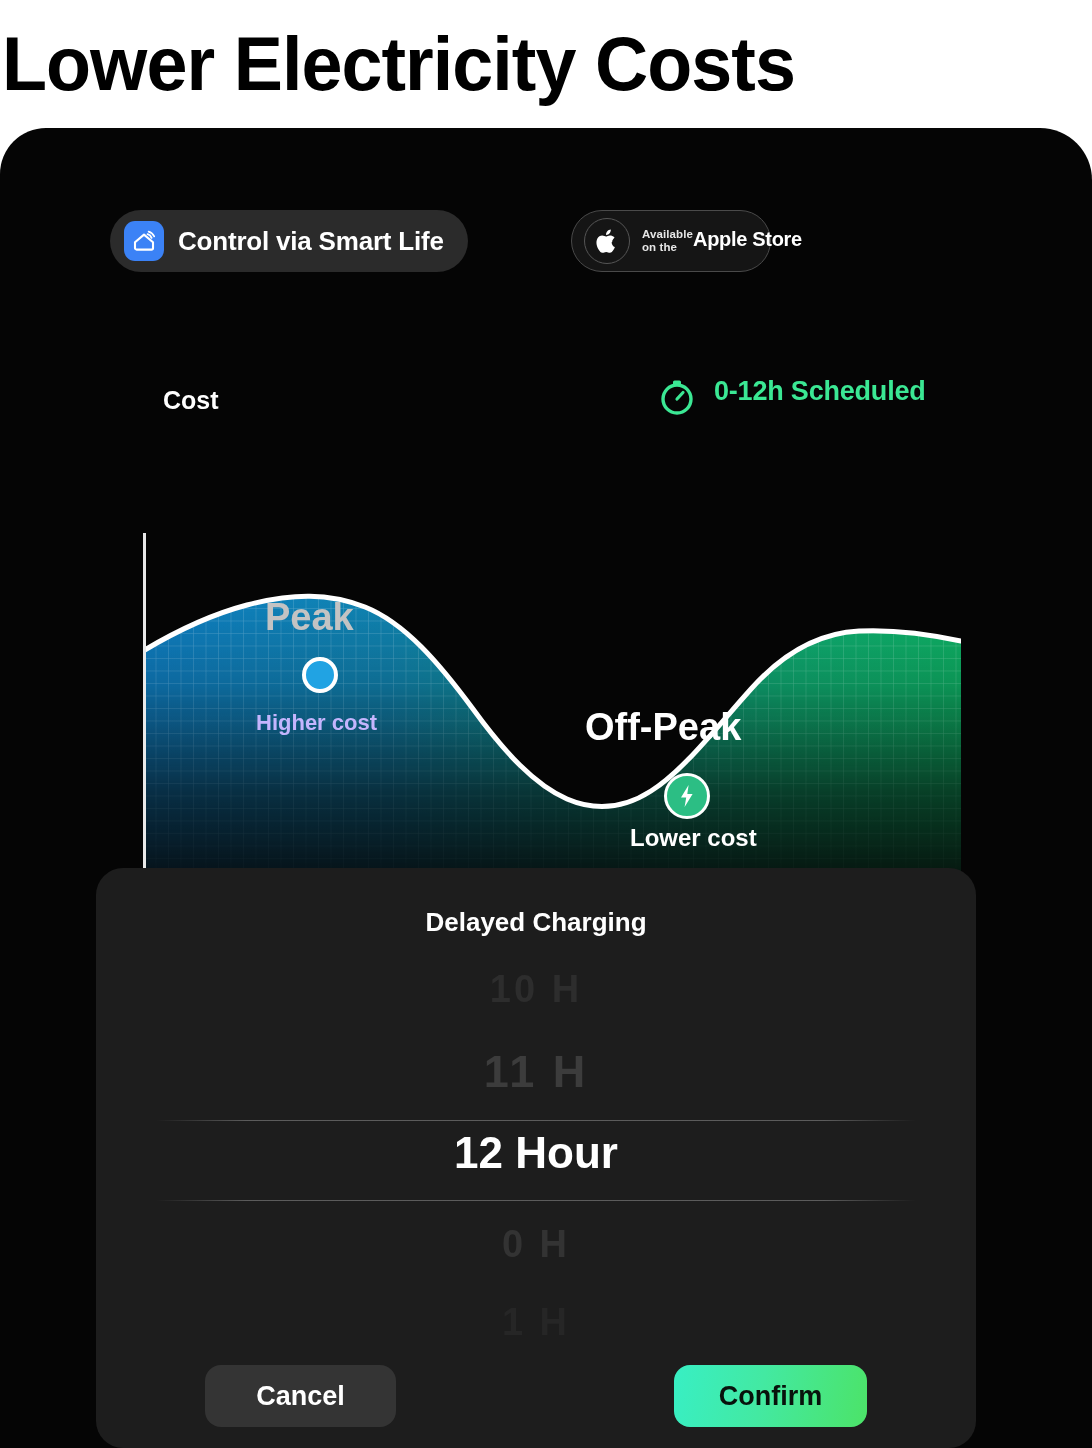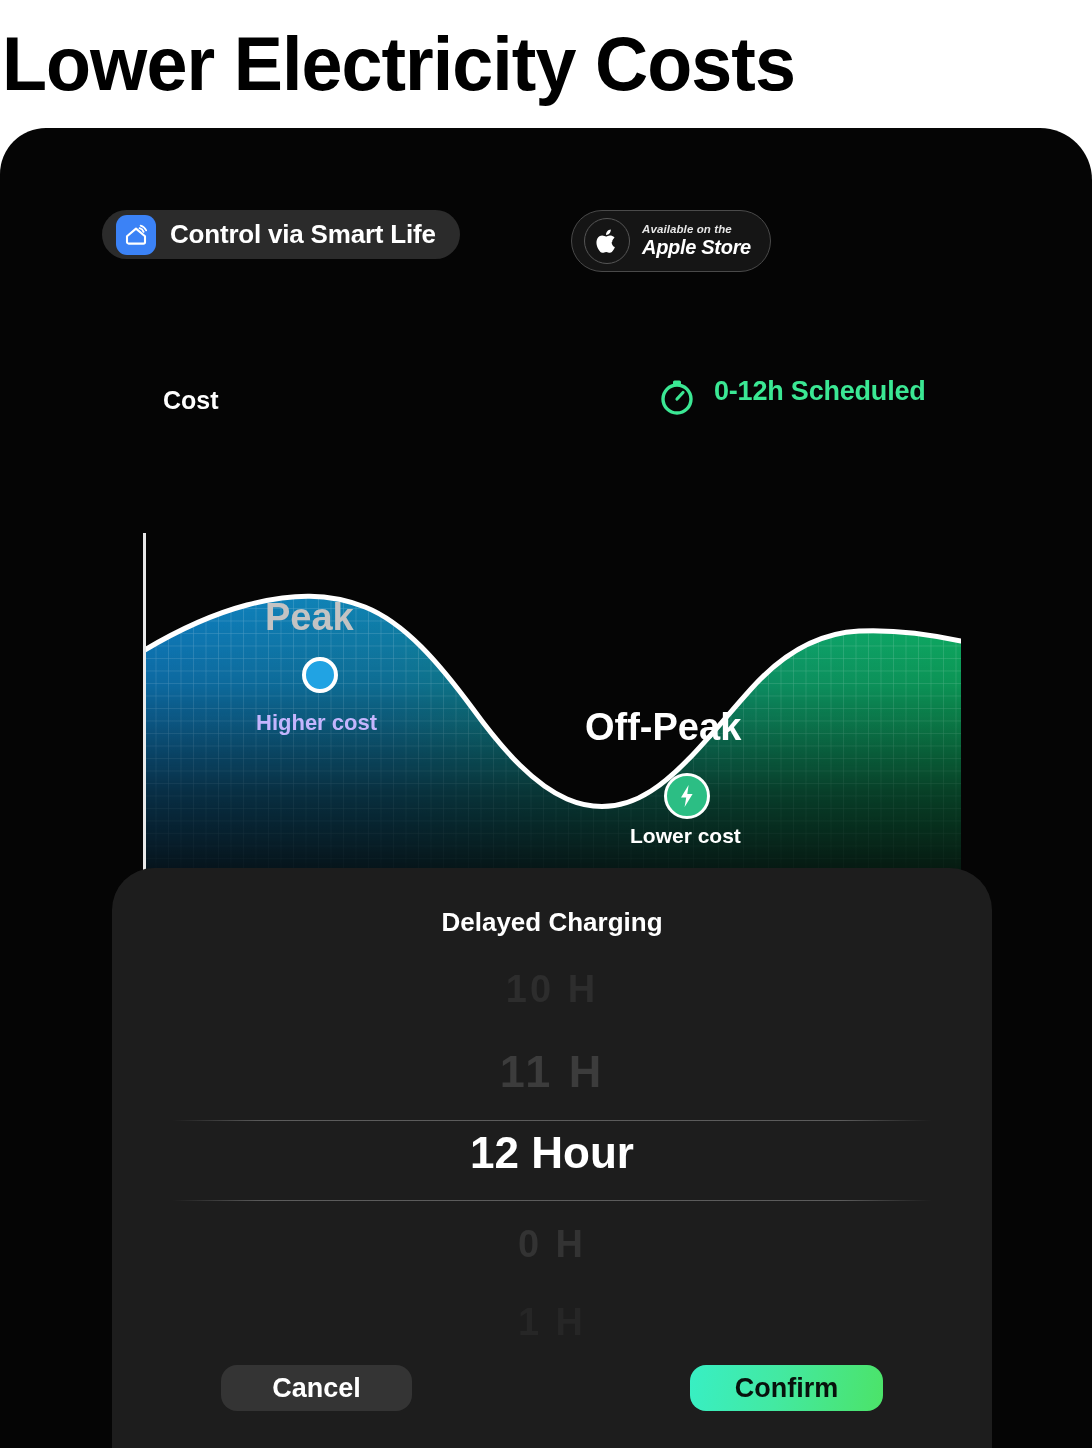--- a/index.html
+++ b/index.html
@@ -32,21 +32,21 @@
   }
   
   #badge-row{
     position:absolute;left:94px;top:82px;width:910px;height:62px;
   }
   .pill{
     position:absolute;display:flex;align-items:center;
     border-radius:31px;box-sizing:border-box;
   }
   #smartlife-pill{
-    left:8px;top:0;height:49px;padding:0 24px 0 14px;
+    left:16px;top:0;height:62px;padding:0 24px 0 14px;
     background:#2b2b2b;
   }
   #smartlife-icon{
     width:40px;height:40px;border-radius:11px;background:#3B82F6;
     display:flex;align-items:center;justify-content:center;flex:none;
     margin-right:14px;
   }
   #smartlife-label{
     font-size:26px;font-weight:bold;color:#ffffff;white-space:nowrap;
     letter-spacing:-0.2px;
@@ -55,21 +55,21 @@
     top:0;height:62px;background:#151515;
     border:1.6px solid #4a4a4a;padding:0 22px 0 12px;
   }
   #apple-pill{left:477px;width:200px;}
   #google-pill{left:703px;width:204px;}
   .store-logo-ring{
     width:44px;height:44px;border-radius:50%;
     border:1.4px solid #555;display:flex;align-items:center;justify-content:center;
     flex:none;margin-right:12px;
   }
-  .store-text{display:flex;flex-direction:column;justify-content:center;font-style:italic;}
+  .store-text{display:flex;flex-direction:row;justify-content:center;}
   .store-top{font-size:11.5px;font-weight:bold;color:#e6e6e6;letter-spacing:.1px;line-height:1.15;}
   .store-bottom{font-size:20px;font-weight:bold;color:#ffffff;letter-spacing:-.3px;line-height:1.15;white-space:nowrap;}
   #google-pill .store-bottom{font-size:19px;letter-spacing:0;}
   
   #chart-block{position:absolute;left:0;top:210px;width:1092px;height:470px;}
   #cost-label{
     position:absolute;left:143px;top:48px;
     font-size:25px;font-weight:bold;color:#ffffff;margin-left:20px;
   }
   #sched-wrap{
@@ -83,43 +83,44 @@
   #axis-y{position:absolute;left:0;top:0;width:3px;height:360px;background:#e9e9e9;}
   #axis-x{position:absolute;left:0;top:357px;width:818px;height:3px;background:#f1f1f1;}
   #tick0{position:absolute;left:0;top:345px;width:3px;height:28px;background:#eaeaea;}
   #svg-area{position:absolute;left:0;top:0;width:818px;height:360px;}
   .peak-word{
     position:absolute;font-weight:bold;white-space:nowrap;
   }
   #peak-text{left:265px;top:258px;font-size:38px;color:#c3c3c3;}
   #offpeak-text{left:585px;top:368px;font-size:38px;color:#ffffff;}
   #higher-cost{left:256px;top:372px;font-size:22px;color:#c4b5fd;font-weight:bold;}
-  #lower-cost{left:630px;top:486px;font-size:21px;color:#ffffff;font-weight:bold;}
+  #lower-cost{left:630px;top:486px;font-size:24px;color:#ffffff;font-weight:bold;}
   #peak-dot{
     position:absolute;left:302px;top:319px;width:36px;height:36px;border-radius:50%;
     background:#21A3E3;border:4px solid #ffffff;box-sizing:border-box;
   }
   #offpeak-badge{
     position:absolute;left:664px;top:435px;width:46px;height:46px;border-radius:50%;
     background:#2CBE84;border:3.5px solid #ffffff;box-sizing:border-box;
     display:flex;align-items:center;justify-content:center;
   }
   #x-labels{
     position:absolute;left:143px;top:565px;width:880px;height:40px;
   }
   .xlab{position:absolute;font-size:27px;font-weight:bold;color:#ffffff;white-space:nowrap;}
   #xl0{left:14px;top:0;}
   #xl1{left:328px;top:0;}
   #xl2{left:638px;top:0;}
   #xl3{left:750px;top:0;}
   
   #modal{
-    position:absolute;left:112px;top:740px;width:880px;height:580px;
+    position:absolute;left:96px;top:740px;width:880px;height:580px;
     background:#1d1d1d;border-top-left-radius:42px;border-top-right-radius:42px;
     overflow:hidden;
+    border-radius:27px;
   }
   #modal-title{
     position:absolute;left:0;top:39px;width:880px;text-align:center;
     font-size:26px;font-weight:bold;color:#ffffff;
   }
   #picker{position:absolute;left:0;top:100px;width:880px;height:380px;}
   .pick{
     position:absolute;width:880px;text-align:center;font-weight:bold;white-space:nowrap;
   }
   #pick0{top:0px;font-size:38px;color:#2d2d2d;letter-spacing:3px;}
@@ -128,21 +129,21 @@
   #pick3{top:255px;font-size:38px;color:#333333;letter-spacing:3px;}
   #pick4{top:333px;font-size:38px;color:#262626;letter-spacing:3px;}
   .divider{
     position:absolute;left:60px;width:760px;height:1px;
     background:linear-gradient(to right,rgba(255,255,255,0),rgba(255,255,255,.28) 12%,rgba(255,255,255,.28) 88%,rgba(255,255,255,0));
   }
   #div-top{top:152px;}
   #div-bot{top:232px;}
   #modal-actions{position:absolute;left:0;top:497px;width:880px;height:70px;}
   .action-btn{
-    position:absolute;height:46px;border-radius:16px;border:none;
+    position:absolute;height:62px;border-radius:16px;border:none;
     font-family:"Liberation Sans", sans-serif;font-size:27px;font-weight:bold;
     display:flex;align-items:center;justify-content:center;cursor:pointer;
   }
   #cancel-btn{left:109px;top:0;width:191px;background:#343434;color:#ffffff;}
   #confirm-btn{
     left:578px;top:0;width:193px;color:#08120c;
     background:linear-gradient(100deg,#38EFC4 0%,#43E9A2 45%,#4CE368 100%);
   }
 </style>
 </head>

